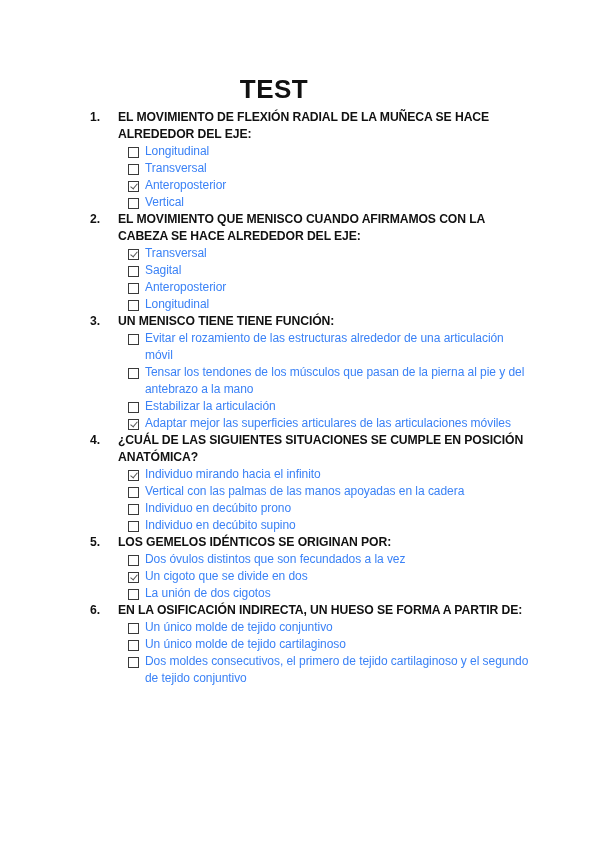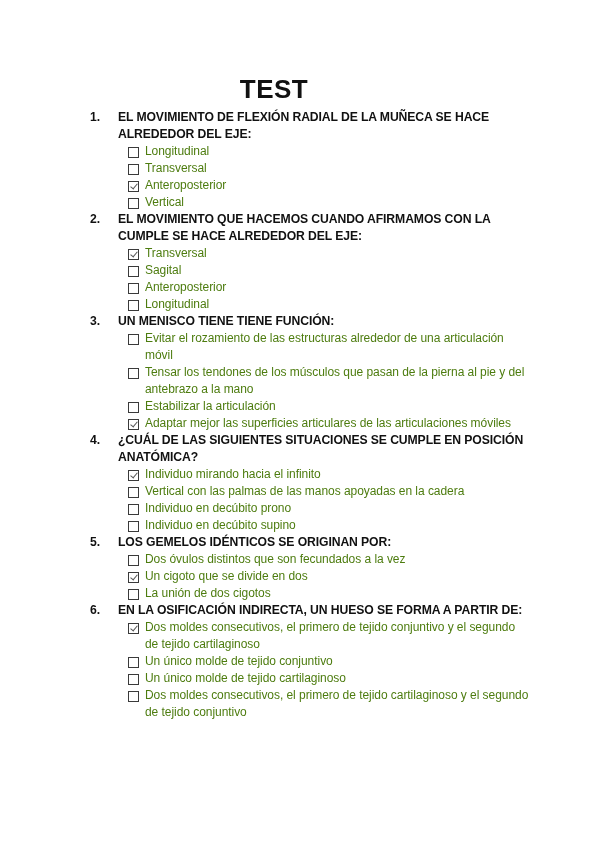--- a/index.html
+++ b/index.html
@@ -67,21 +67,21 @@
       margin: 0;
       padding: 0;
       list-style: none;
       margin-left: 38px;
     }
     .option {
       position: relative;
       padding-left: 17px;
       font-size: 12px;
       line-height: 17px;
-      color: #4d7c0f;
+      color: #3b82f6;
       letter-spacing: -0.05px;
     }
     .checkbox {
       position: absolute;
       left: 0;
       top: 3.5px;
       width: 9px;
       height: 9px;
       border: 1px solid #3a3a3a;
       background: #ffffff;
@@ -113,21 +113,21 @@
       <ul class="options">
         <li class="option"><span class="checkbox"></span><span>Longitudinal</span></li>
         <li class="option"><span class="checkbox"></span><span>Transversal</span></li>
         <li class="option"><span class="checkbox checked"></span><span>Anteroposterior</span></li>
         <li class="option"><span class="checkbox"></span><span>Vertical</span></li>
       </ul>
     </li>
 
     <li class="question">
       <span class="q-num">2.</span>
-      <div class="q-text">EL MOVIMIENTO QUE HACEMOS CUANDO AFIRMAMOS CON LA CUMPLE SE HACE ALREDEDOR DEL EJE:</div>
+      <div class="q-text">EL MOVIMIENTO QUE MENISCO CUANDO AFIRMAMOS CON LA CABEZA SE HACE ALREDEDOR DEL EJE:</div>
       <ul class="options">
         <li class="option"><span class="checkbox checked"></span><span>Transversal</span></li>
         <li class="option"><span class="checkbox"></span><span>Sagital</span></li>
         <li class="option"><span class="checkbox"></span><span>Anteroposterior</span></li>
         <li class="option"><span class="checkbox"></span><span>Longitudinal</span></li>
       </ul>
     </li>
 
     <li class="question">
       <span class="q-num">3.</span>
@@ -159,20 +159,20 @@
         <li class="option"><span class="checkbox"></span><span>Dos óvulos distintos que son fecundados a la vez</span></li>
         <li class="option"><span class="checkbox checked"></span><span>Un cigoto que se divide en dos</span></li>
         <li class="option"><span class="checkbox"></span><span>La unión de dos cigotos</span></li>
       </ul>
     </li>
 
     <li class="question">
       <span class="q-num">6.</span>
       <div class="q-text">EN LA OSIFICACIÓN INDIRECTA, UN HUESO SE FORMA A PARTIR DE:</div>
       <ul class="options">
-        <li class="option"><span class="checkbox checked"></span><span>Dos moldes consecutivos, el primero de tejido conjuntivo y el segundo de tejido cartilaginoso</span></li>
+        <li class="option"><span class="checkbox checked"></span></li>
         <li class="option"><span class="checkbox"></span><span>Un único molde de tejido conjuntivo</span></li>
         <li class="option"><span class="checkbox"></span><span>Un único molde de tejido cartilaginoso</span></li>
         <li class="option"><span class="checkbox"></span><span>Dos moldes consecutivos, el primero de tejido cartilaginoso y el segundo de tejido conjuntivo</span></li>
       </ul>
     </li>
   </ol>
 </div>
 
 </body></html>

